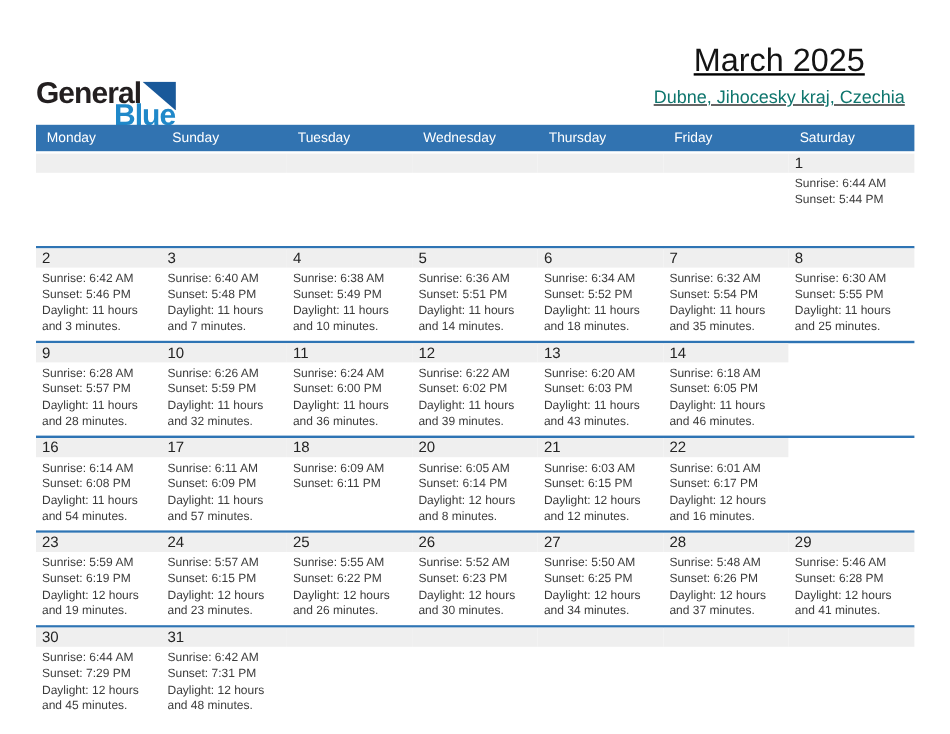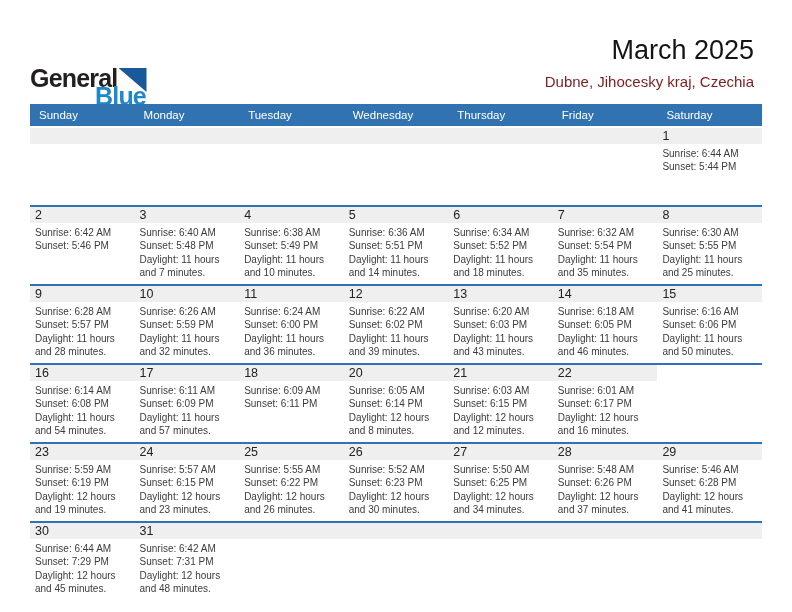--- a/index.html
+++ b/index.html
@@ -12,23 +12,23 @@
   
   .logo{position:absolute;left:30px;top:42px;}
   .logo-top{display:flex;align-items:flex-start;line-height:1;margin-top:24px;}
   .logo-general{font-size:25px;font-weight:600;letter-spacing:-0.8px;color:#231f20;}
   .logo-tri{width:28px;height:24px;margin-left:1px;margin-top:2px;
     background:var(--logo-triangle,#19599a);
     clip-path:polygon(0 0,100% 0,100% 100%);}
   .logo-blue{font-size:25px;font-weight:600;letter-spacing:-0.8px;
     color:var(--logo-blue,#1f88c9);margin-top:-8px;padding-left:65px;line-height:1;}
   
-  .titles{position:absolute;right:38px;top:34px;text-align:right;}
+  .titles{position:absolute;right:38px;top:34px;text-align:center;text-decoration:underline;}
   .title{font-size:27px;color:#141414;line-height:1.2;}
-  .subtitle{font-size:15px;color:#7f1d1d;margin-top:7px;}
+  .subtitle{font-size:15px;color:#0f766e;margin-top:7px;}
   
   .calendar{position:absolute;left:30px;top:104px;width:732px;}
   .weekday-row{display:flex;background:var(--header-bg,#3173b1);height:22px;margin-bottom:2px;}
   .weekday{width:14.2857%;color:#ffffff;font-size:11.5px;line-height:22px;
     padding-left:9px;box-sizing:border-box;white-space:nowrap;overflow:hidden;}
   .week{display:flex;}
   .week + .week{border-top:2px solid var(--row-line,#2e74b4);}
   .cell{width:14.2857%;box-sizing:border-box;}
   .num{height:16px;background:var(--day-strip-bg,#efefef);
     font-size:12.5px;line-height:16px;color:#222222;padding-left:5px;}
@@ -48,22 +48,22 @@
     <div class="logo-blue">Blue</div>
   </div>
 
   <div class="titles">
     <div class="title">March 2025</div>
     <div class="subtitle">Dubne, Jihocesky kraj, Czechia</div>
   </div>
 
   <div class="calendar">
     <div class="weekday-row" id="weekday-row">
+        <div class="weekday">Monday</div>
         <div class="weekday">Sunday</div>
-        <div class="weekday">Monday</div>
         <div class="weekday">Tuesday</div>
         <div class="weekday">Wednesday</div>
         <div class="weekday">Thursday</div>
         <div class="weekday">Friday</div>
         <div class="weekday">Saturday</div>
       </div>
     <div id="weeks">
         <div class="week">
           <div class="cell">
             <div class="num"></div>
@@ -96,20 +96,21 @@
               <div class="line">Sunset: 5:44 PM</div>
             </div>
           </div>
         </div>
         <div class="week">
           <div class="cell">
             <div class="num">2</div>
             <div class="details">
               <div class="line">Sunrise: 6:42 AM</div>
               <div class="line">Sunset: 5:46 PM</div>
+              <div class="line">Daylight: 11 hours and 3 minutes.</div>
             </div>
           </div>
           <div class="cell">
             <div class="num">3</div>
             <div class="details">
               <div class="line">Sunrise: 6:40 AM</div>
               <div class="line">Sunset: 5:48 PM</div>
               <div class="line">Daylight: 11 hours and 7 minutes.</div>
             </div>
           </div>
@@ -196,28 +197,20 @@
             </div>
           </div>
           <div class="cell">
             <div class="num">14</div>
             <div class="details">
               <div class="line">Sunrise: 6:18 AM</div>
               <div class="line">Sunset: 6:05 PM</div>
               <div class="line">Daylight: 11 hours and 46 minutes.</div>
             </div>
           </div>
-          <div class="cell">
-            <div class="num">15</div>
-            <div class="details">
-              <div class="line">Sunrise: 6:16 AM</div>
-              <div class="line">Sunset: 6:06 PM</div>
-              <div class="line">Daylight: 11 hours and 50 minutes.</div>
-            </div>
-          </div>
         </div>
         <div class="week">
           <div class="cell">
             <div class="num">16</div>
             <div class="details">
               <div class="line">Sunrise: 6:14 AM</div>
               <div class="line">Sunset: 6:08 PM</div>
               <div class="line">Daylight: 11 hours and 54 minutes.</div>
             </div>
           </div>

